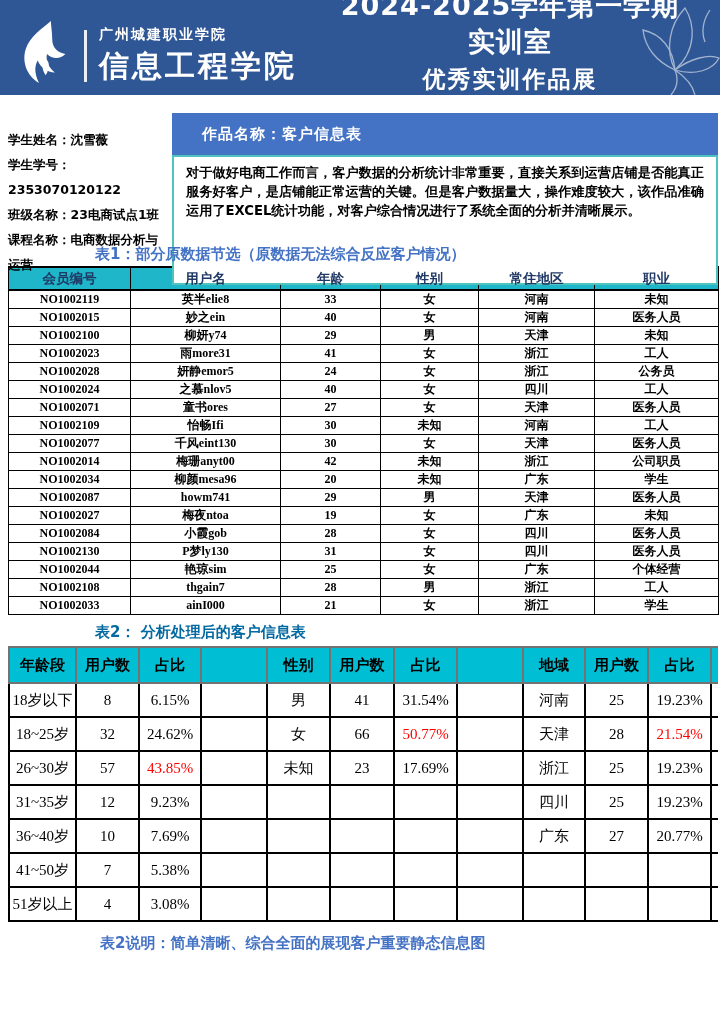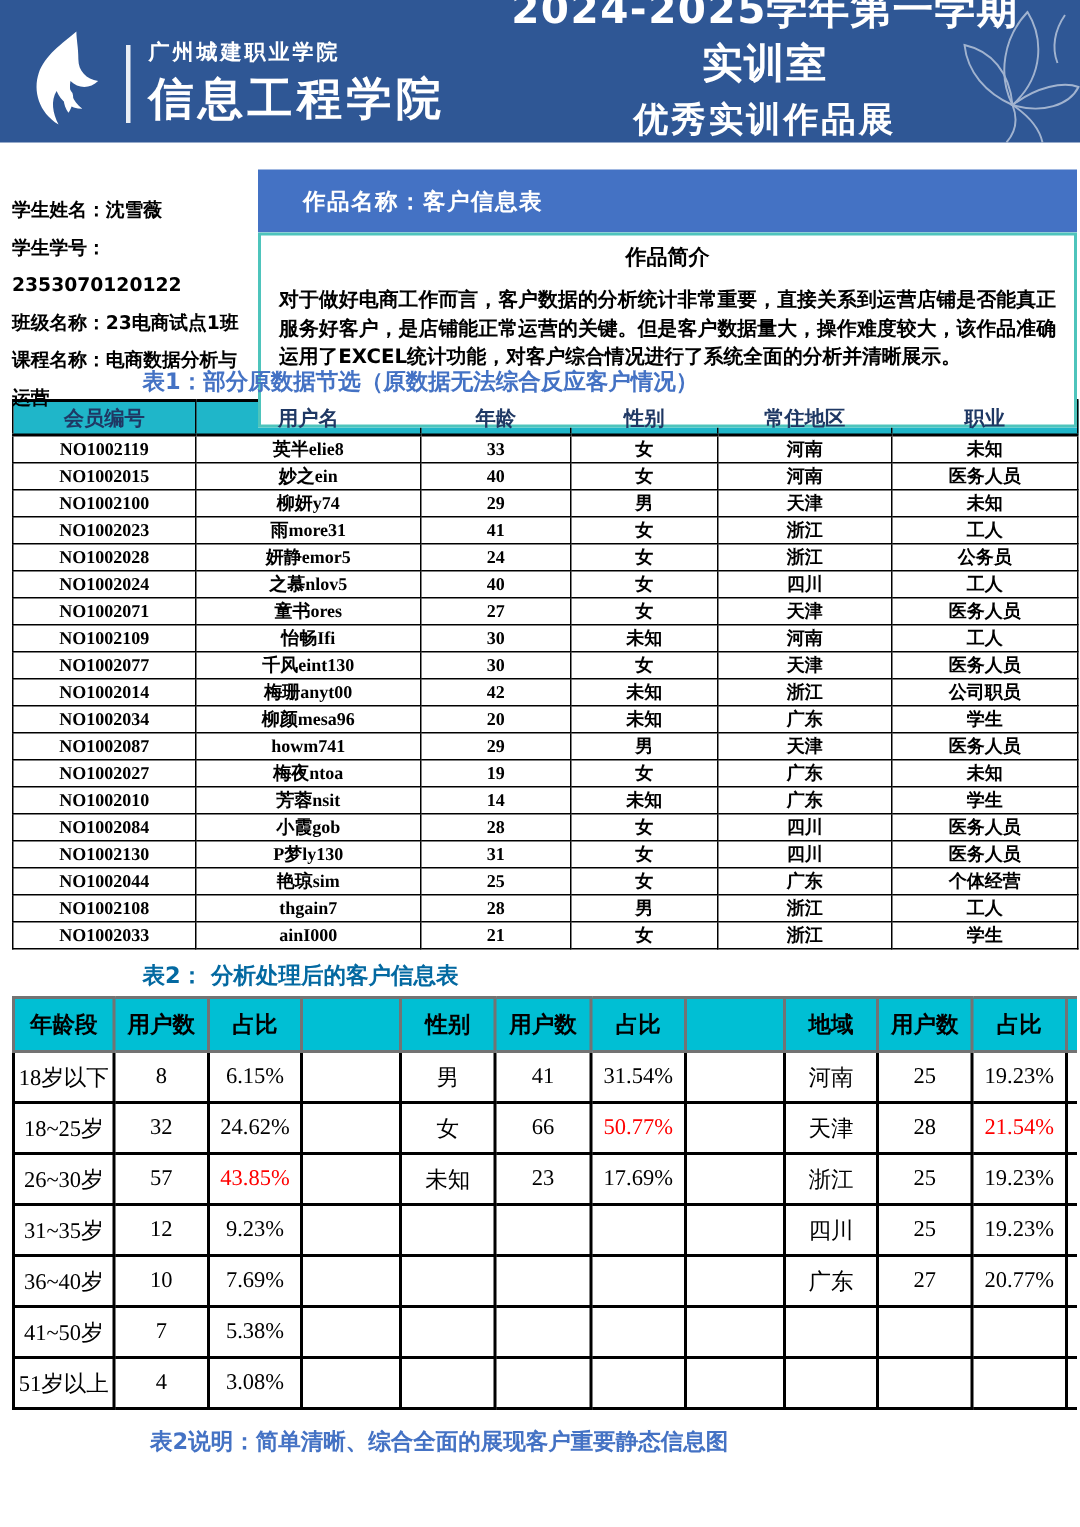--- a/index.html
+++ b/index.html
@@ -88,21 +88,20 @@
   <section class="info-row">
     <div class="student-info">
       <div class="info-line"><span>学生姓名：</span><span>沈雪薇</span></div>
       <div class="info-line"><span>学生学号：</span><span>2353070120122</span></div>
       <div class="info-line"><span>班级名称：</span><span>23电商试点1班</span></div>
       <div class="info-line"><span>课程名称：</span><span>电商数据分析与运营</span></div>
     </div>
     <div class="work-panel">
       <div class="work-name-bar">作品名称：客户信息表</div>
       <div class="intro-box">
-        <div class="intro-title">作品简介</div>
         <p class="intro-text">对于做好电商工作而言，客户数据的分析统计非常重要，直接关系到运营店铺是否能真正服务好客户，是店铺能正常运营的关键。但是客户数据量大，操作难度较大，该作品准确运用了EXCEL统计功能，对客户综合情况进行了系统全面的分析并清晰展示。</p>
       </div>
     </div>
   </section>
 
   <div class="t1-title">表1：部分原数据节选（原数据无法综合反应客户情况）</div>
   <table class="t1">
     <colgroup>
       <col style="width:122px">
         <col style="width:150px">
@@ -218,28 +217,20 @@
           <td>天津</td>
           <td>医务人员</td>
         </tr>
         <tr>
           <td>NO1002027</td>
           <td>梅夜ntoa</td>
           <td>19</td>
           <td>女</td>
           <td>广东</td>
           <td>未知</td>
-        </tr>
-        <tr>
-          <td>NO1002010</td>
-          <td>芳蓉nsit</td>
-          <td>14</td>
-          <td>未知</td>
-          <td>广东</td>
-          <td>学生</td>
         </tr>
         <tr>
           <td>NO1002084</td>
           <td>小霞gob</td>
           <td>28</td>
           <td>女</td>
           <td>四川</td>
           <td>医务人员</td>
         </tr>
         <tr>

